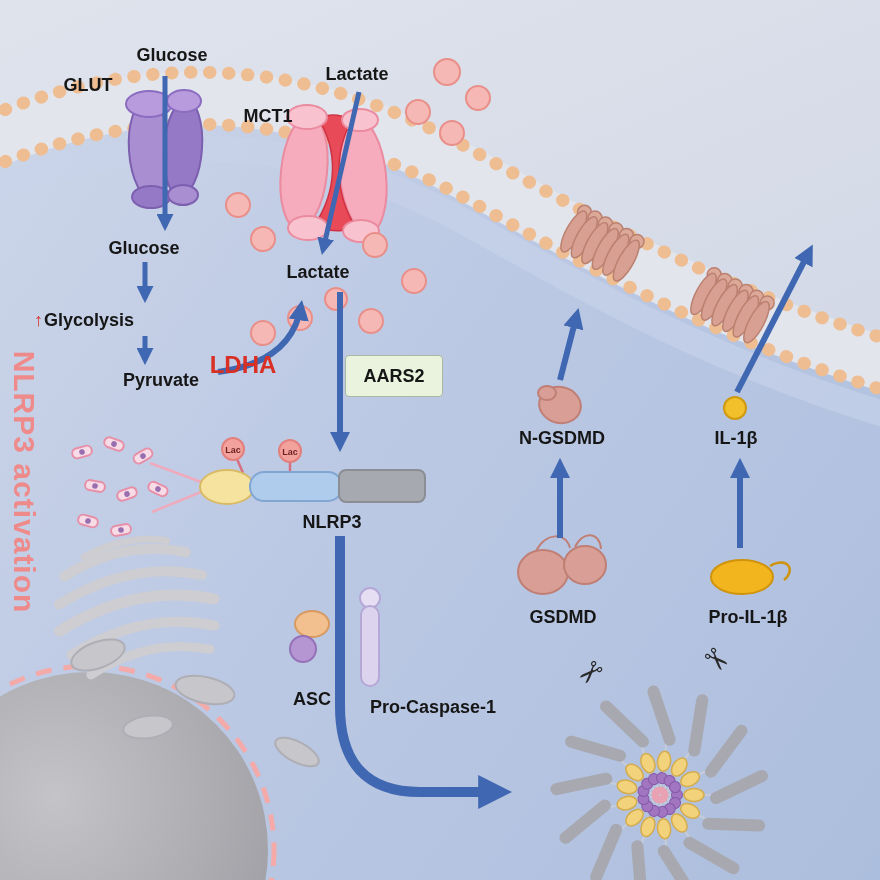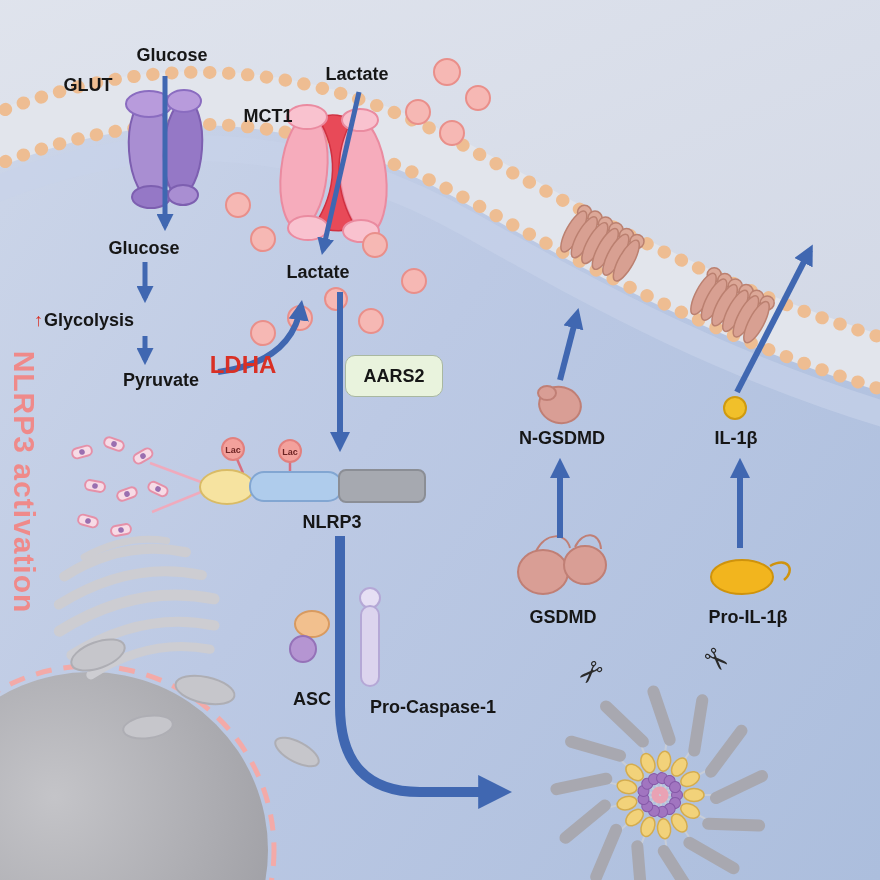--- a/index.html
+++ b/index.html
@@ -11,21 +11,21 @@
   svg.art{position:absolute;inset:0;}
   .lbl{
     position:absolute;transform:translate(-50%,-50%);
     font-weight:bold;font-size:18px;color:#161616;white-space:nowrap;
     pointer-events:none;
   }
   .lbl .red-up{color:#d93025;margin-right:1px;}
   .lbl.red{color:#d93025;font-size:24px;}
   .aars2-box{
     position:absolute;left:345px;top:355px;width:96px;height:40px;
-    background:#e9f3dd;border:1.5px solid #a9b8a0;border-radius:10px;
+    background:#e9f3dd;border:1.5px solid #a9b8a0;border-radius:4px;
     display:flex;align-items:center;justify-content:center;
     font-weight:bold;font-size:18px;color:#161616;
   }
   .vertical-label{
     position:absolute;left:24px;top:482px;
     transform:translate(-50%,-50%) rotate(90deg);
     font-size:30px;font-weight:bold;color:#ef8a8a;letter-spacing:1px;
     white-space:nowrap;
   }
   .scissors{

